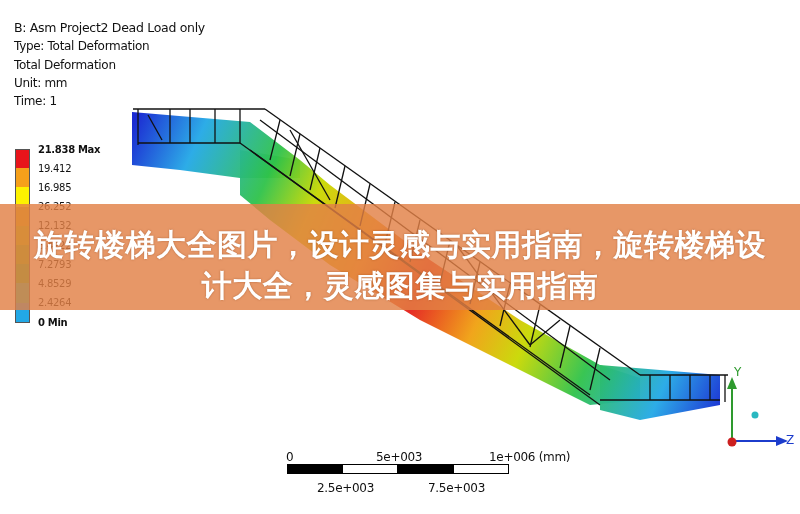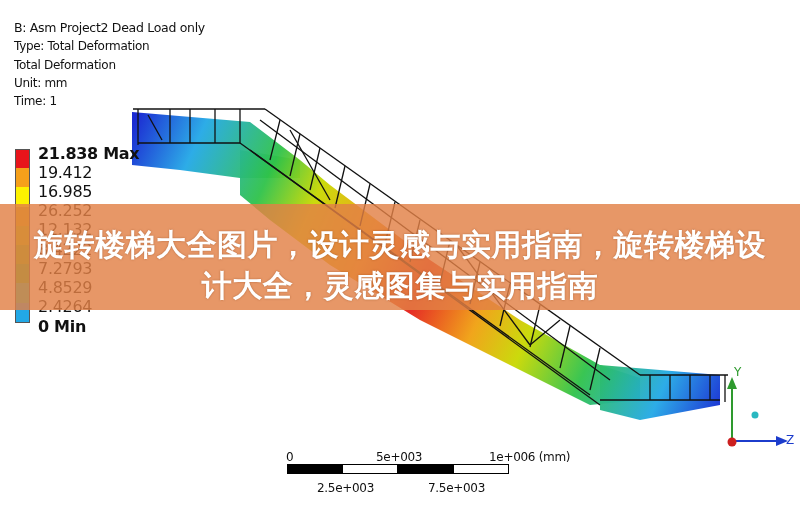--- a/index.html
+++ b/index.html
@@ -3,21 +3,21 @@
 <meta charset="utf-8">
 <style>
   html,body{margin:0;padding:0;}
   body{width:800px;height:514px;position:relative;overflow:hidden;background:#ffffff;font-family:"DejaVu Sans","Liberation Sans",sans-serif;}
   .info{position:absolute;left:14px;top:19px;color:#111;font-size:12px;line-height:18.3px;letter-spacing:-0.3px;}
   .info .title{font-weight:normal;font-size:12.5px;}
   .legend{position:absolute;left:15px;top:149px;}
   .legend .swatch{position:absolute;left:0;width:15px;height:19.2px;border-left:1px solid #555;border-right:1px solid #555;box-sizing:border-box;}
   .legend .swatch.first{border-top:1px solid #555;}
   .legend .swatch.last{border-bottom:1px solid #555;}
-  .legend .lbl{position:absolute;left:23px;font-size:16px;color:#111;white-space:nowrap;letter-spacing:-0.3px;}
+  .legend .lbl{position:absolute;left:23px;font-size:10px;color:#111;white-space:nowrap;letter-spacing:-0.3px;}
   .legend .lbl.bold{font-weight:bold;}
   .model{position:absolute;left:0;top:0;width:800px;height:514px;}
   .banner{position:absolute;left:0;top:204px;width:800px;height:106px;background:rgba(226,128,70,0.82);display:flex;align-items:center;justify-content:center;}
   .banner-text{color:#ffffff;font-weight:bold;font-size:30px;line-height:41px;text-align:center;width:740px;letter-spacing:0.5px;text-shadow:0 0 2px rgba(120,50,10,0.5);font-family:"DejaVu Sans","Liberation Sans",sans-serif;margin-top:16px;}
   .scale{position:absolute;left:287px;top:450px;}
   .scale .lbl{position:absolute;font-size:12px;color:#111;white-space:nowrap;letter-spacing:-0.3px;}
   .scale .bar{position:absolute;top:14px;height:10px;border:1px solid #000;box-sizing:border-box;}
   .axes{position:absolute;left:720px;top:365px;width:80px;height:90px;}
 </style>
 </head>

